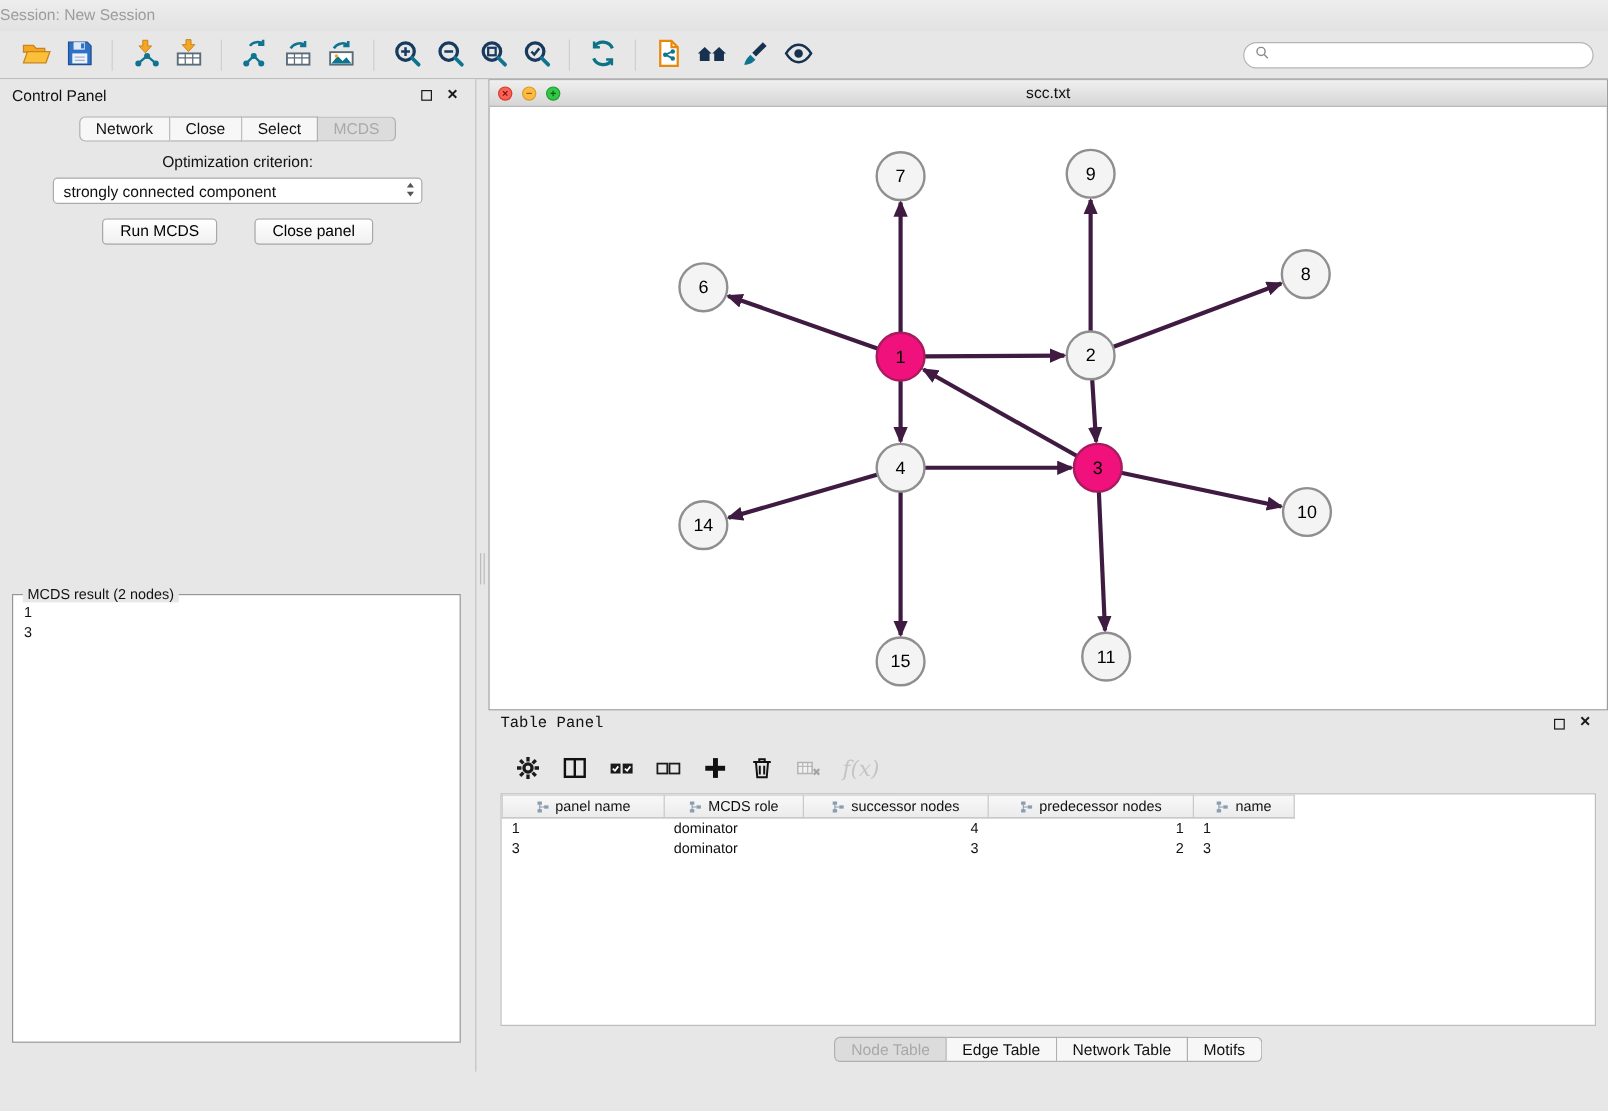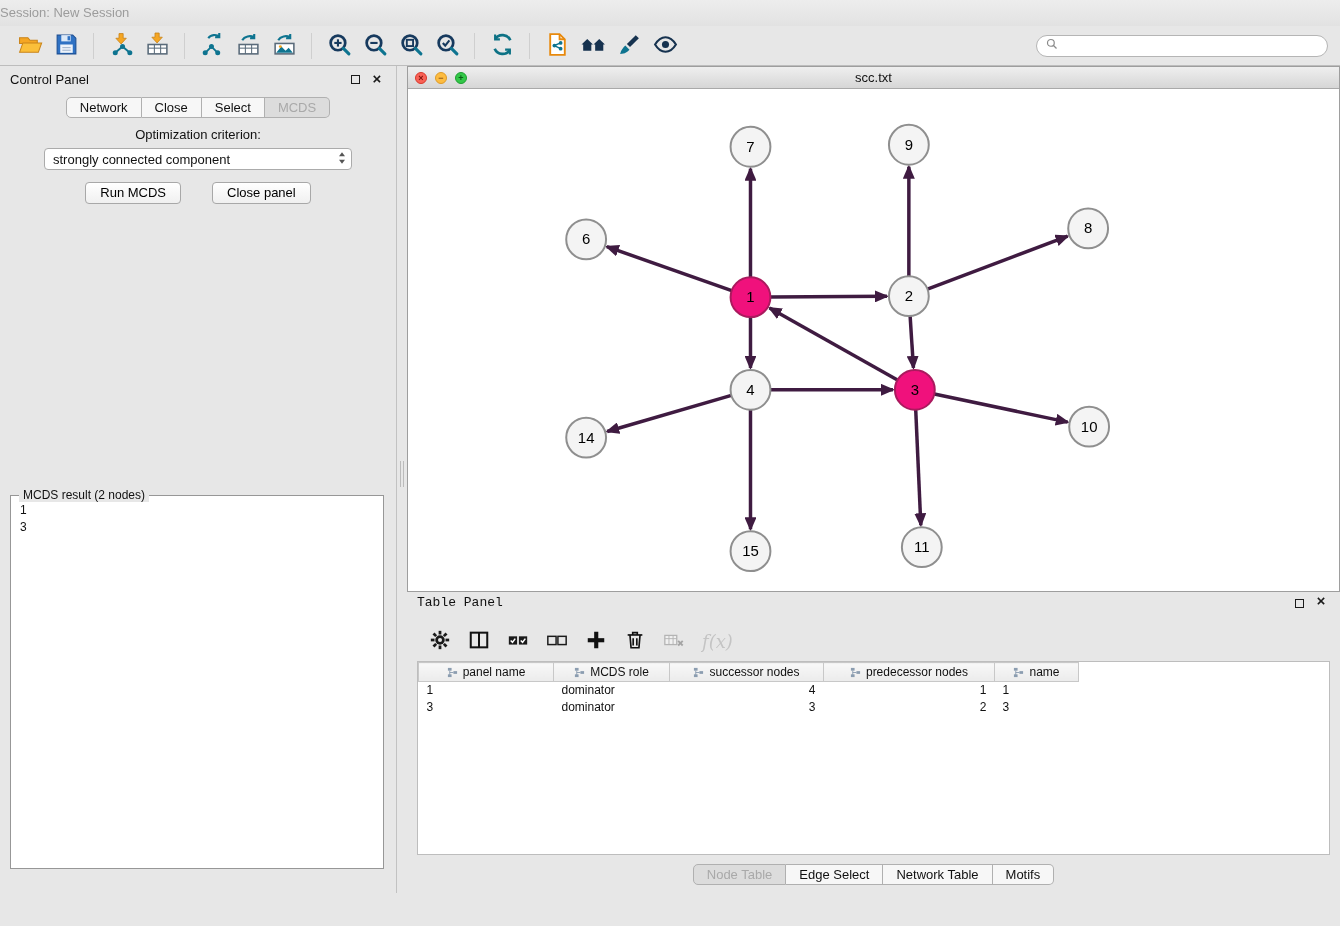--- a/index.html
+++ b/index.html
@@ -532,21 +532,21 @@
               <td class="col1">dominator</td>
               <td class="col2">3</td>
               <td class="col3">2</td>
               <td class="col4">3</td>
             </tr>
           </tbody>
       </table>
     </div>
     <div class="tp-tabs segbar">
       <span class="seg active">Node Table</span>
-      <span class="seg">Edge Select</span>
+      <span class="seg">Edge Table</span>
       <span class="seg">Network Table</span>
       <span class="seg">Motifs</span>
     </div>
   </div>
 
   <div class="statusbar">
     <span class="listbtn">
         <span><svg viewBox="0 0 16 16" width="15" height="15">
             <g stroke="#333" stroke-width="1.6">
               <line x1="5" y1="4" x2="14" y2="4"></line>

